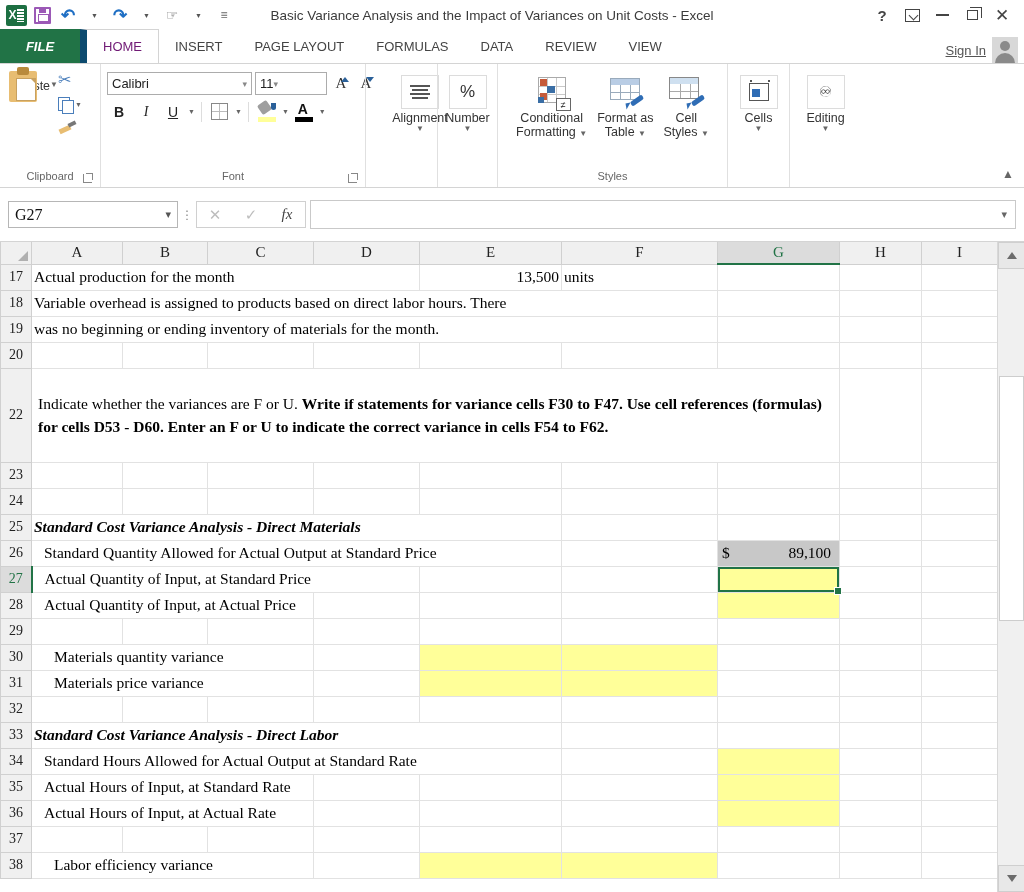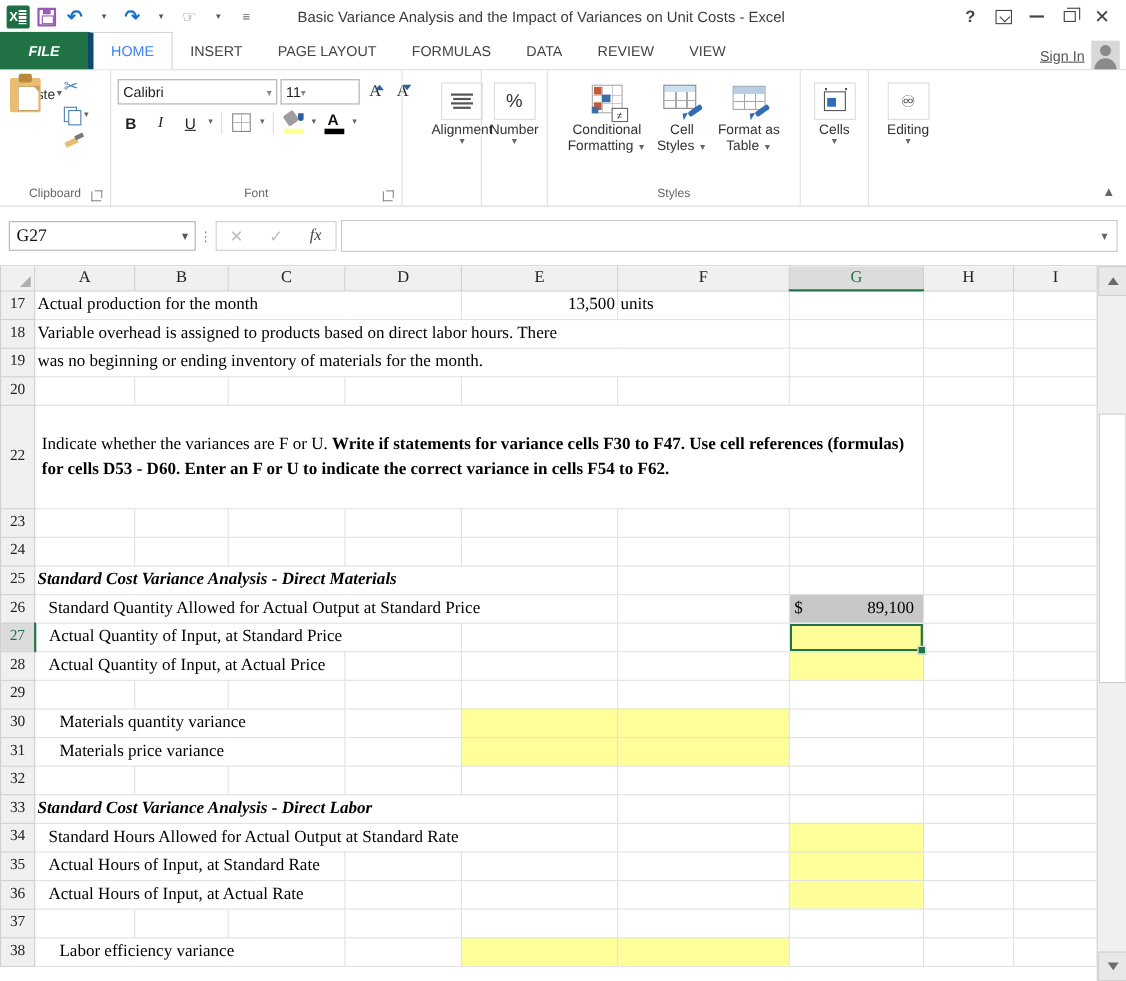--- a/index.html
+++ b/index.html
@@ -76,22 +76,22 @@
   .tab-file {
     width:80px; height:34px; background:#217346; color:#fff;
     display:flex; align-items:center; justify-content:center;
     font-size:13px; font-weight:bold; font-style:italic;
   }
   .tab {
     height:34px; padding:0 16px; display:flex; align-items:center;
     font-size:13px; color:#444; white-space:nowrap;
   }
   .tab.active {
-    color:#3b82f6; background:#fff;
-    border-left:5px solid #0c4a6e; border-right:1px solid #d4d4d4;
+    color:#701a75; background:#fff;
+    border-left:7px solid #0c4a6e; border-right:1px solid #d4d4d4;
     border-top:1px solid #d4d4d4; position:relative; top:0px; height:34px;
   }
   .signin { margin-left:auto; display:flex; align-items:center; gap:6px; padding-right:6px; }
   .signin-label { font-size:13px; color:#555;text-decoration:underline; }
   .avatar {
     width:26px;height:26px;background:#d8d8d8;position:relative;overflow:hidden;
   }
   .avatar::before{content:"";position:absolute;left:8px;top:4px;width:10px;height:10px;border-radius:50%;background:#8a8a8a;}
   .avatar::after{content:"";position:absolute;left:3px;top:16px;width:20px;height:14px;border-radius:10px 10px 0 0;background:#8a8a8a;}
 
@@ -543,37 +543,37 @@
               <div class="cf-badge">≠</div>
           </div>
           <div class="st-label">
             <span>Conditional</span><br>
             <span>Formatting</span>
             <span class="st-caret">▼</span>
           </div>
         </div>
         <div class="st-btn">
           <div class="st-ico">
+            <div class="tbl-mini"></div>
+              <div class="pen"></div>
+          </div>
+          <div class="st-label">
+            <span>Format as</span><br>
+            <span>Table</span>
+            <span class="st-caret">▼</span>
+          </div>
+        </div>
+        <div class="st-btn">
+          <div class="st-ico">
             <div class="cs-mini"></div>
               <div class="pen"></div>
           </div>
           <div class="st-label">
             <span>Cell</span><br>
             <span>Styles</span>
-            <span class="st-caret">▼</span>
-          </div>
-        </div>
-        <div class="st-btn">
-          <div class="st-ico">
-            <div class="tbl-mini"></div>
-              <div class="pen"></div>
-          </div>
-          <div class="st-label">
-            <span>Format as</span><br>
-            <span>Table</span>
             <span class="st-caret">▼</span>
           </div>
         </div>
       </div>
       <div class="grp-label">
         <span>Styles</span>
       </div>
     </div>
 
     <div class="grp cells-grp">

